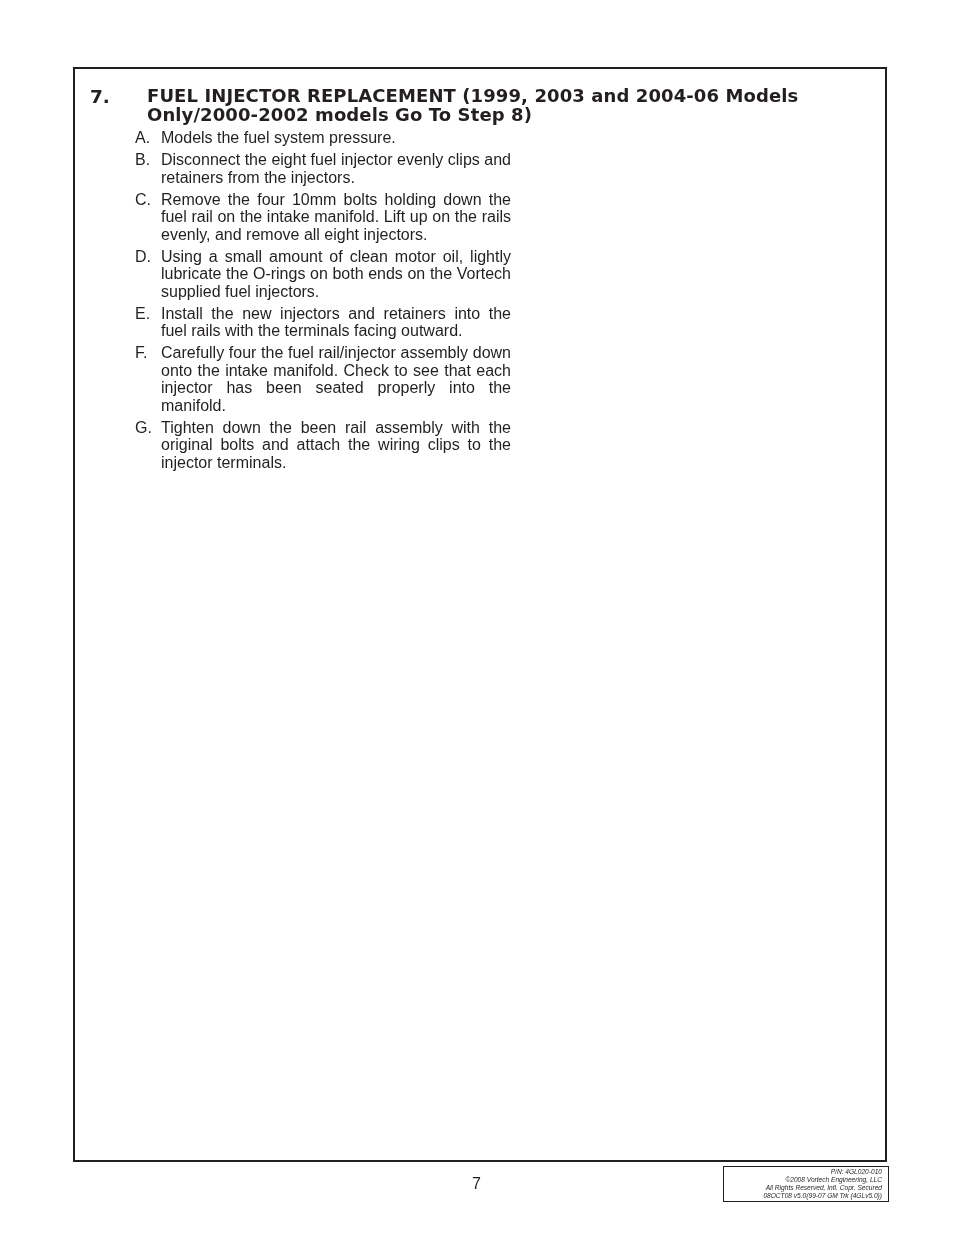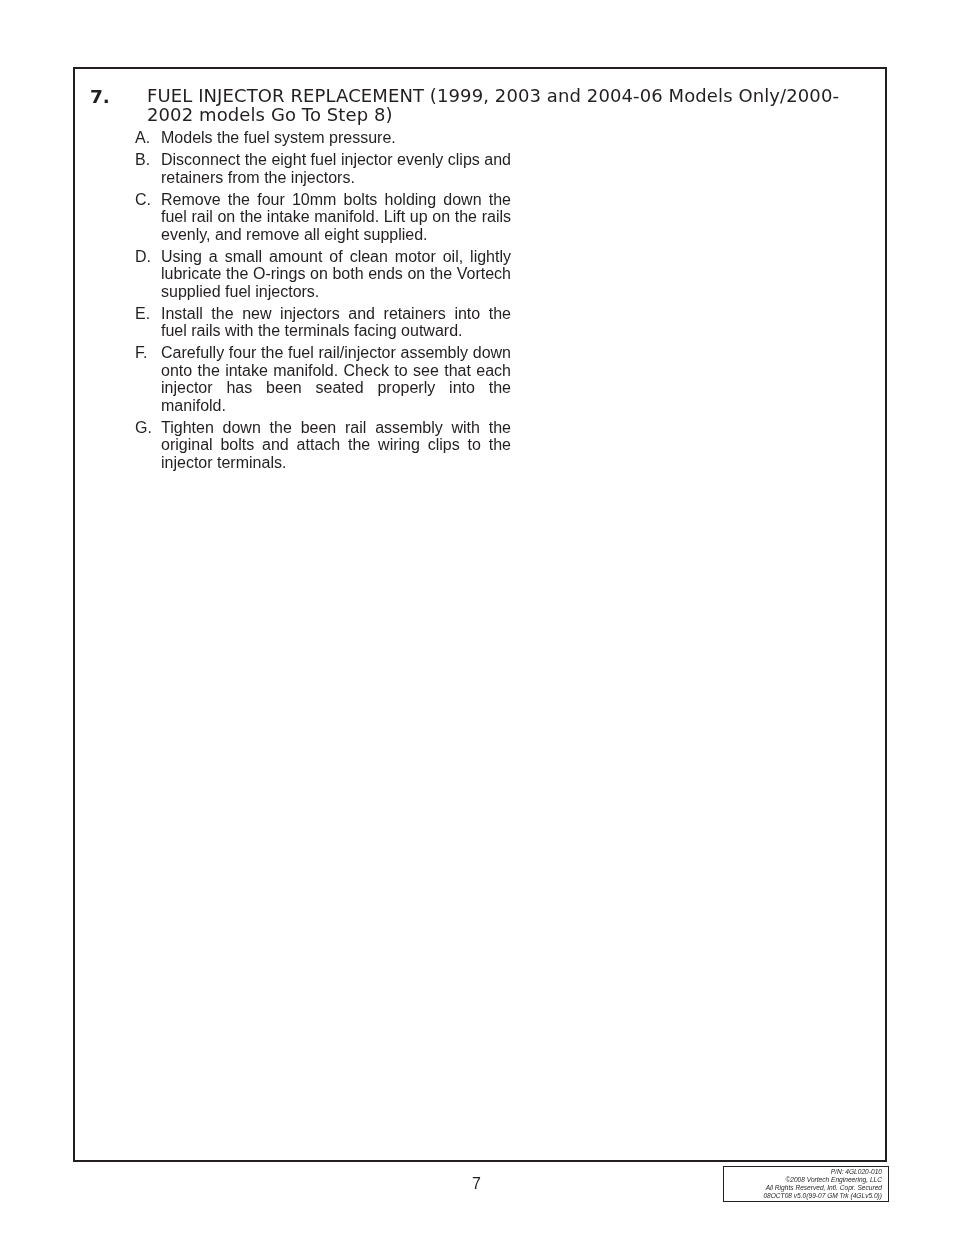--- a/index.html
+++ b/index.html
@@ -1,39 +1,39 @@
 <!DOCTYPE html>
 <html><head>
 <meta charset="utf-8">
 <style>
   html, body { margin:0; padding:0; background:#fff; }
   body { width:954px; height:1235px; position:relative; font-family:"Liberation Sans", sans-serif; color:#231f20; }
   .frame { position:absolute; left:73px; top:67px; width:810px; height:1091px; border:2px solid #231f20; }
   .step-num { position:absolute; left:90px; top:86px; font-weight:bold; font-size:18.5px; font-family:"DejaVu Sans", sans-serif; }
-  .step-title { position:absolute; left:147px; top:86px; width:700px; font-weight:normal; font-size:18px; line-height:19px; font-family:"DejaVu Sans", sans-serif; letter-spacing:0.1px; }
+  .step-title { position:absolute; left:147px; top:86px; width:700px; font-weight:bold; font-size:18px; line-height:19px; font-family:"DejaVu Sans", sans-serif; letter-spacing:0.1px; }
   .list { position:absolute; left:135px; top:129px; width:376px; margin:0; padding:0; list-style:none; }
   .item { position:relative; padding-left:26px; font-size:16px; line-height:17.5px; text-align:justify; margin-bottom:4.5px; }
   .item .lbl { position:absolute; left:0; top:0; }
   .page-num { position:absolute; left:472px; top:1175px; font-size:16px; }
   .footer-box { position:absolute; left:723px; top:1166px; width:164px; height:34px; border:1px solid #231f20; }
   .footer-box div { text-align:right; font-style:italic; font-size:6.6px; line-height:8px; padding-right:6px; }
   .footer-box .first { padding-top:1px; }
 </style>
 </head>
 <body>
 
 <div class="frame"></div>
 
 <div class="step-num">7.</div>
 <div class="step-title">FUEL INJECTOR REPLACEMENT  (1999, 2003 and 2004-06 Models Only/2000-2002 models Go To Step 8)</div>
 
 <ul class="list">
   <li class="item"><span class="lbl">A.</span><span>Models the fuel system pressure.</span></li>
   <li class="item"><span class="lbl">B.</span><span>Disconnect the eight fuel injector evenly clips and retainers from the injectors.</span></li>
-  <li class="item"><span class="lbl">C.</span><span>Remove the four 10mm bolts holding down the fuel rail on the intake manifold. Lift up on the rails evenly, and remove all eight supplied.</span></li>
+  <li class="item"><span class="lbl">C.</span><span>Remove the four 10mm bolts holding down the fuel rail on the intake manifold. Lift up on the rails evenly, and remove all eight injectors.</span></li>
   <li class="item"><span class="lbl">D.</span><span>Using a small amount of clean motor oil, lightly lubricate the O-rings on both ends on the Vortech supplied fuel injectors.</span></li>
   <li class="item"><span class="lbl">E.</span><span>Install the new injectors and retainers into the fuel rails with the terminals facing outward.</span></li>
   <li class="item"><span class="lbl">F.</span><span>Carefully four the fuel rail/injector assembly down onto the intake manifold. Check to see that each injector has been seated properly into the manifold.</span></li>
   <li class="item"><span class="lbl">G.</span><span>Tighten down the been rail assembly with the original bolts and attach the wiring clips to the injector terminals.</span></li>
 </ul>
 
 <div class="page-num">7</div>
 
 <div class="footer-box">
   <div class="first">P/N: 4GL020-010</div>

